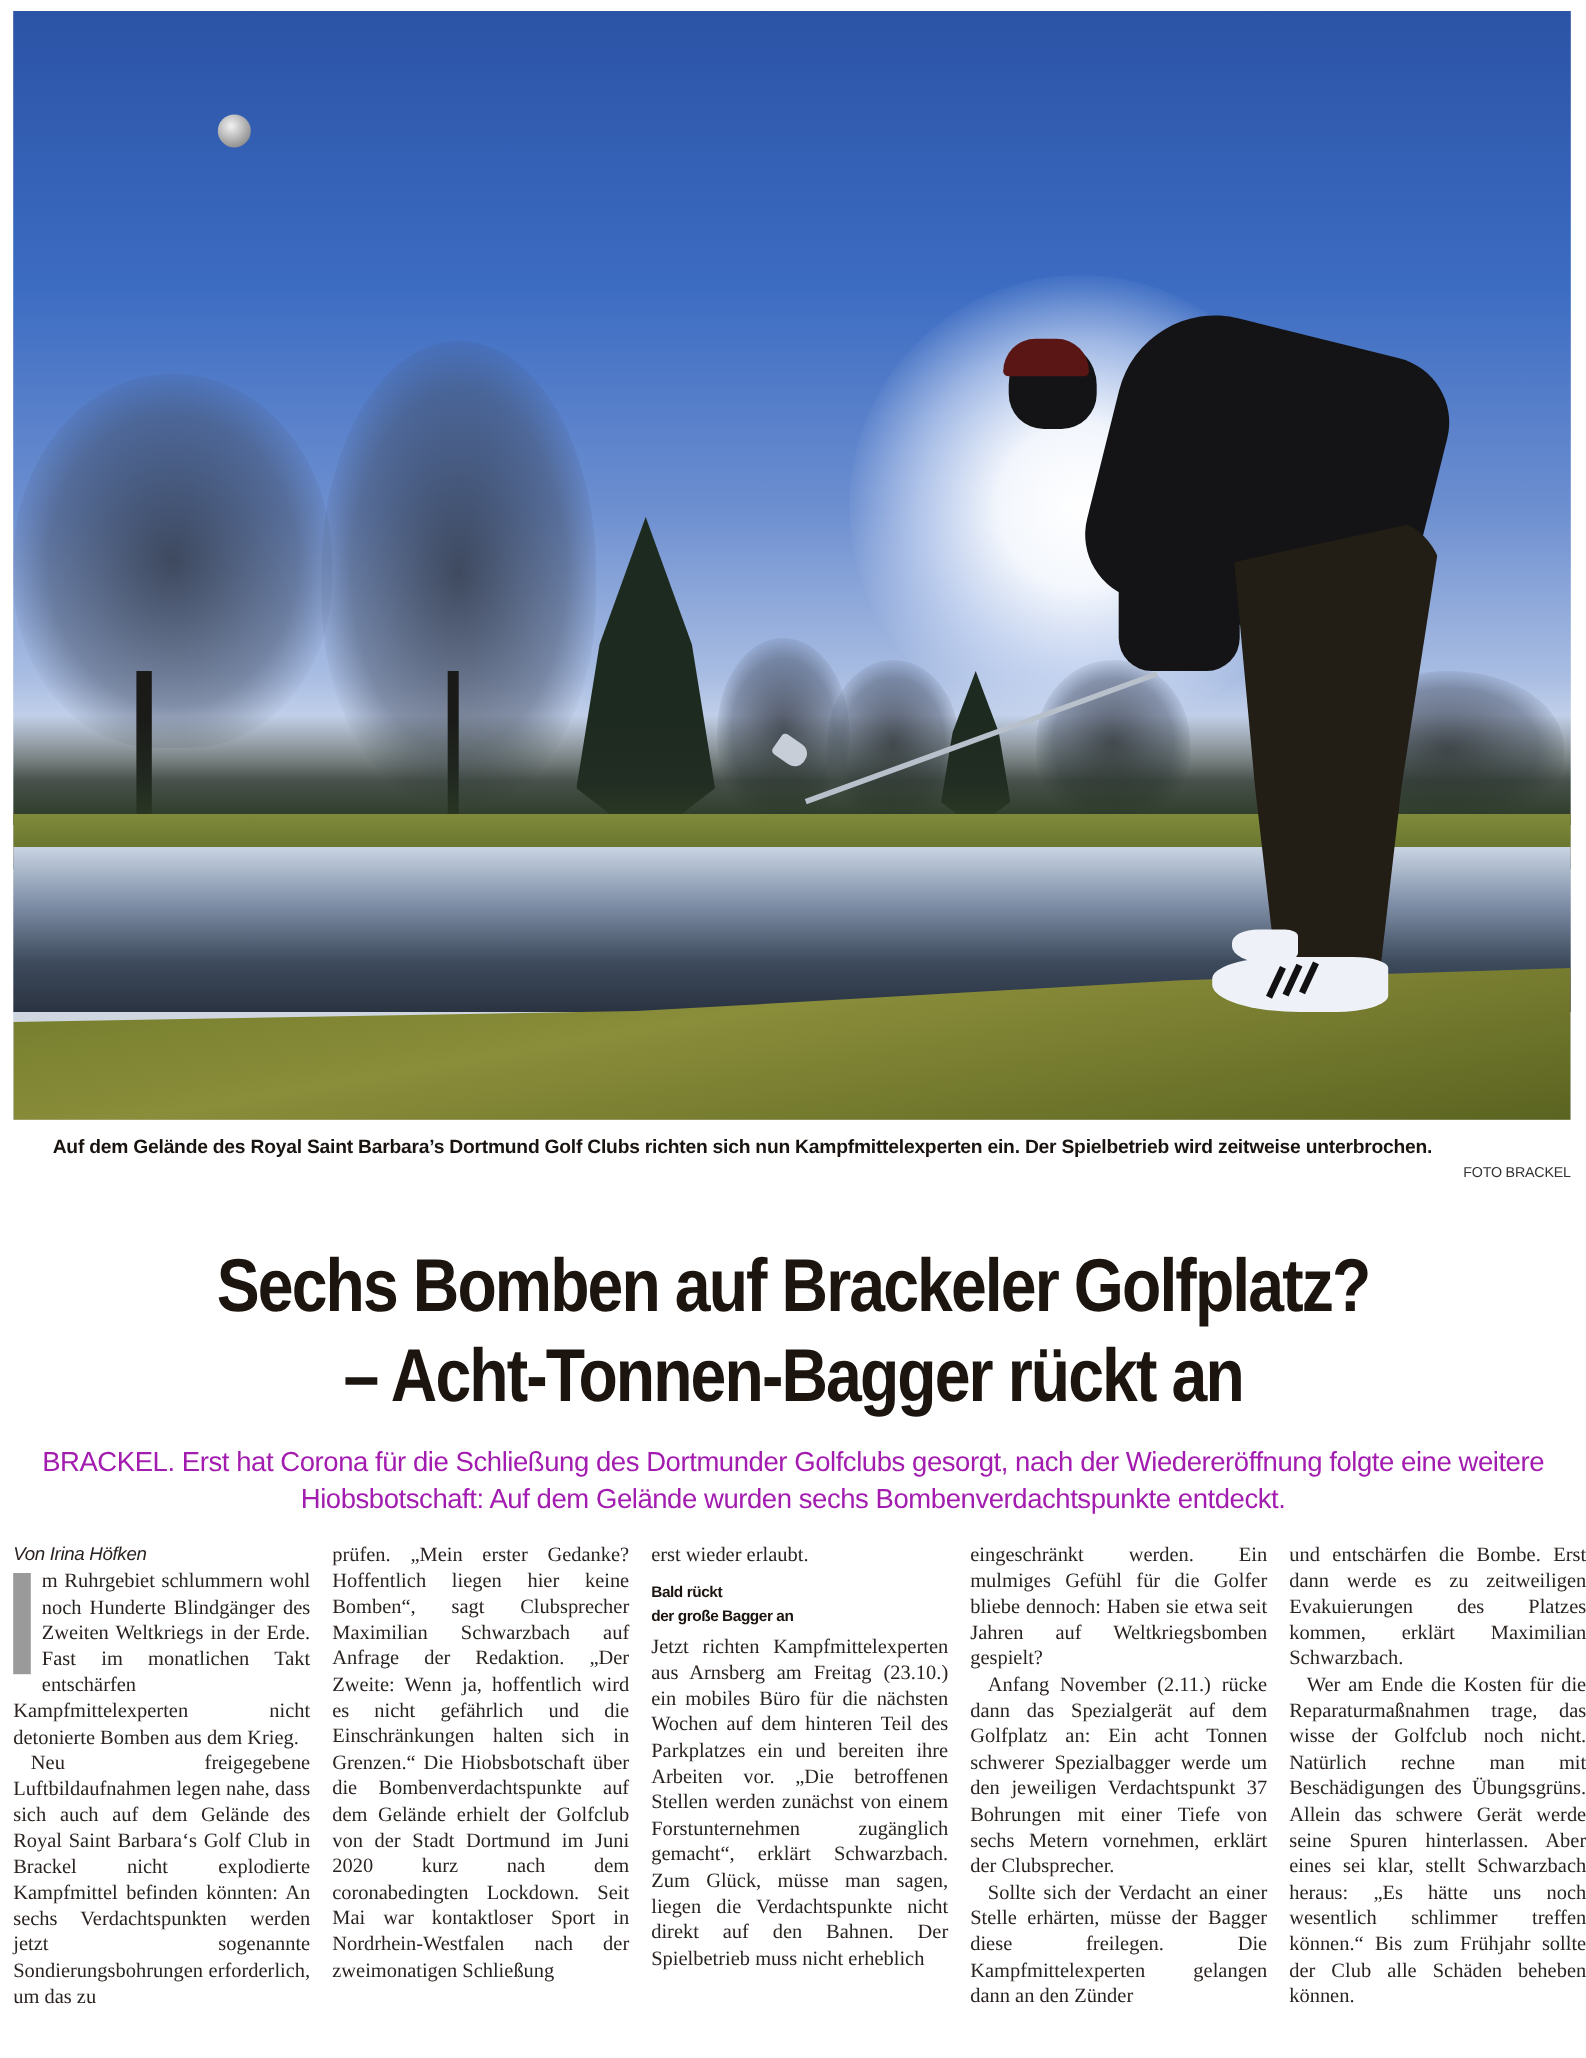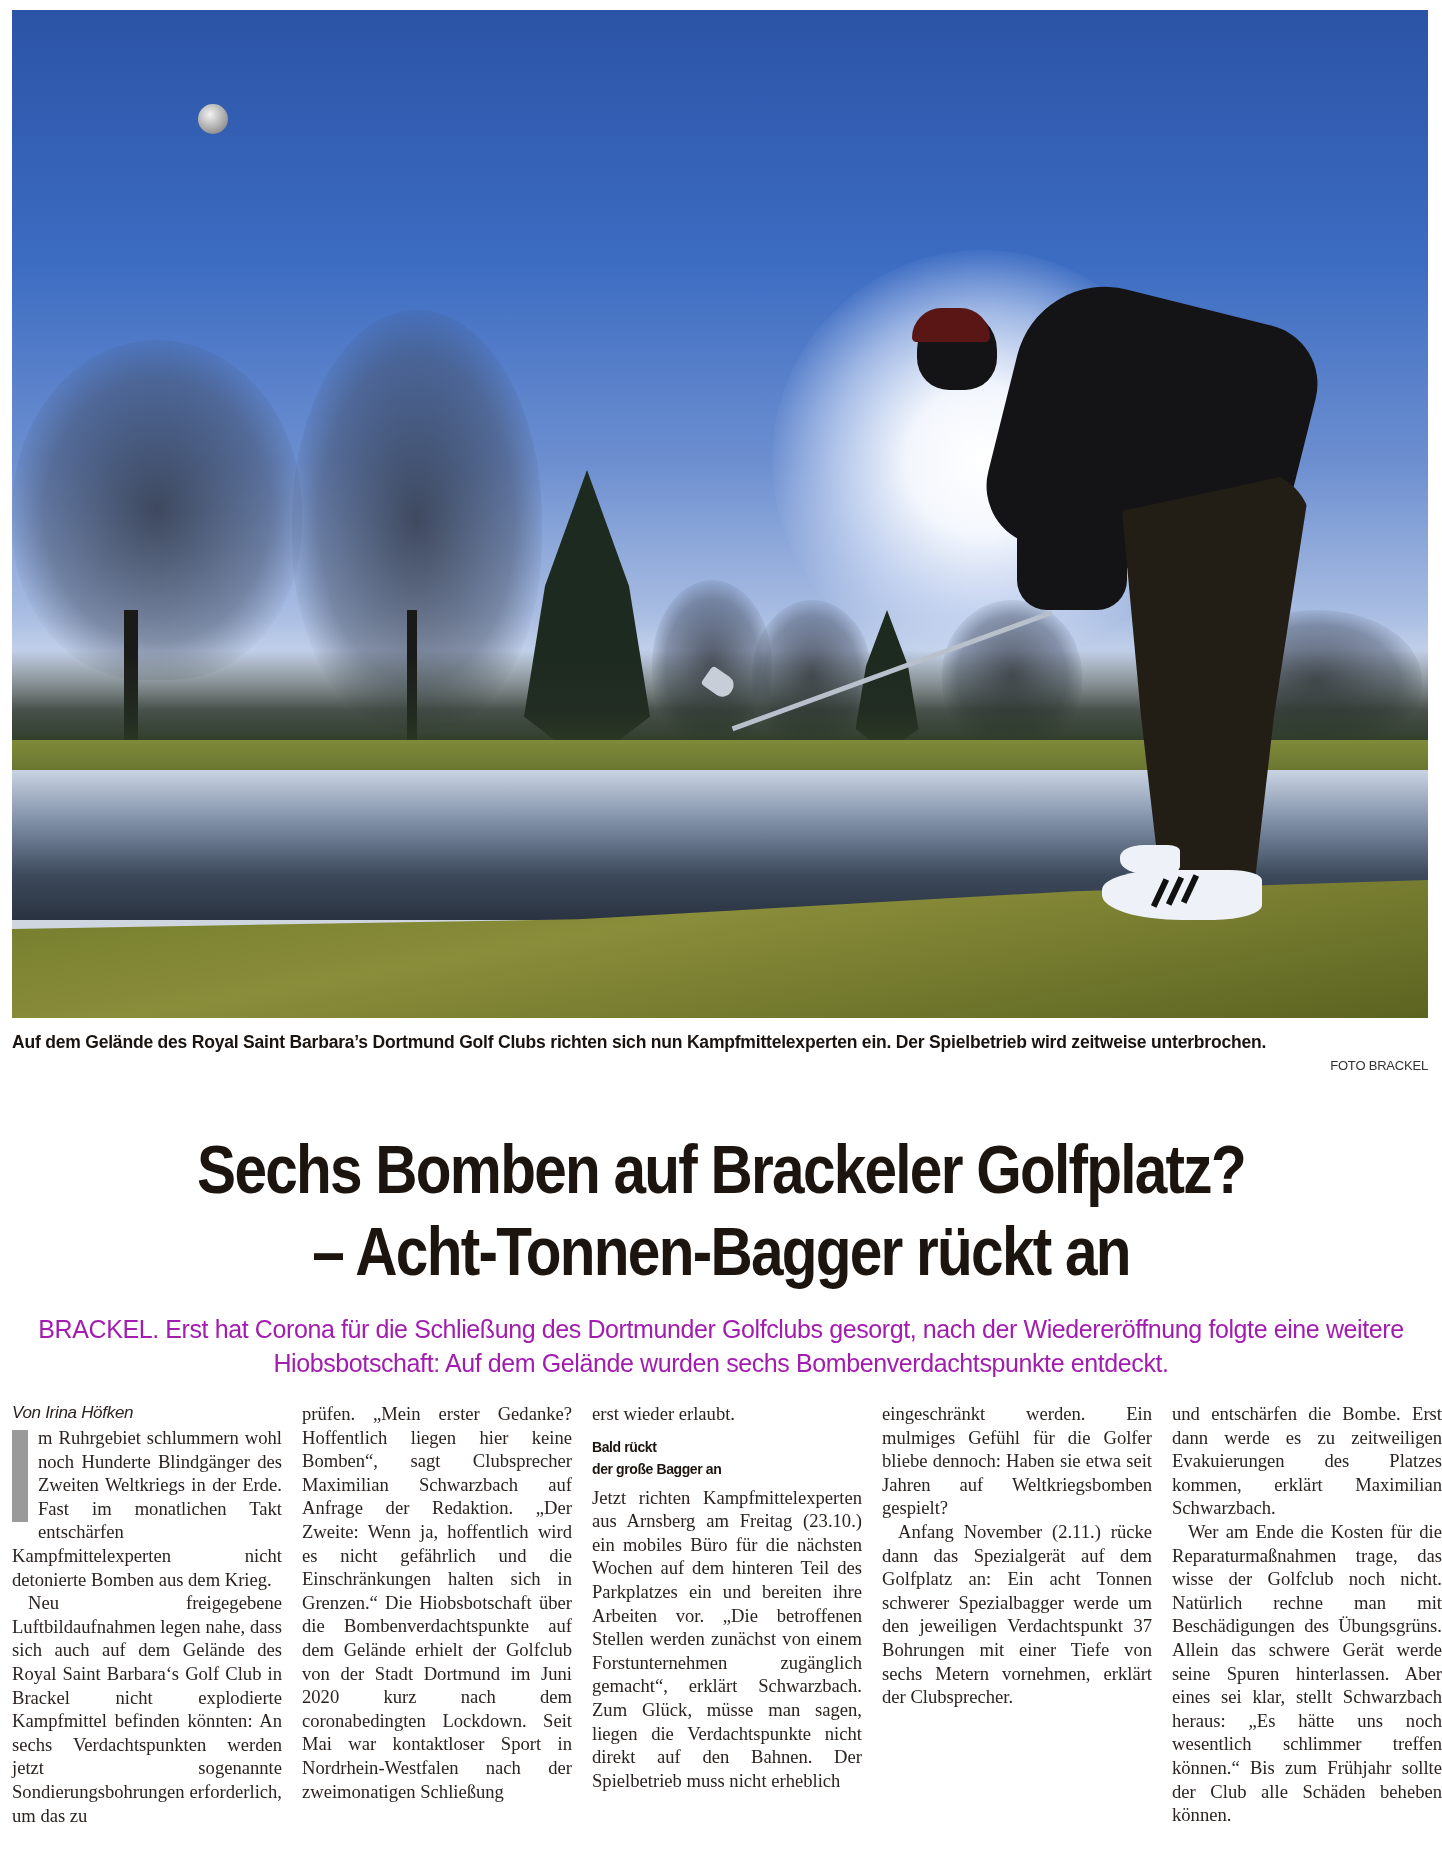--- a/index.html
+++ b/index.html
@@ -46,21 +46,21 @@
   .club { position: absolute; left: 700px; top: 600px; width: 340px; height: 5px; background: #b8c0cc;
     transform: rotate(-20deg); transform-origin: right center; }
   .club-head { position: absolute; left: 692px; top: 662px; width: 30px; height: 22px; background: #c7ced8; border-radius: 4px 10px 10px 4px; transform: rotate(35deg); }
   .shoe { position: absolute; background: #eef2f8; border-radius: 40% 20% 30% 50%; }
   .shoe-stripe { position: absolute; background: #111; }
 
   
   .caption {
     position: absolute; left: 12px; top: 1031px; width: 1290px;
     font-family: "Liberation Sans", sans-serif; font-weight: bold; font-size: 17.5px; line-height: 22px;
-    letter-spacing: -0.2px; color: #1a1410;
+    letter-spacing: -0.2px; color: #1a1410; text-align: right;
   }
   .credit {
     position: absolute; right: 14px; top: 1058px;
     font-family: "Liberation Sans", sans-serif; font-size: 13px; color: #333;
     letter-spacing: -0.2px;
   }
 
   
   .headline {
     position: absolute; left: 0; top: 1128px; width: 1442px; text-align: center;
@@ -169,19 +169,20 @@
     <div class="subhead">
       <div>Bald rückt</div>
       <div>der große Bagger an</div>
     </div>
     <p>Jetzt richten Kampfmittelexperten aus Arnsberg am Freitag (23.10.) ein mobiles Büro für die nächsten Wochen auf dem hinteren Teil des Parkplatzes ein und bereiten ihre Arbeiten vor. „Die betroffenen Stellen werden zunächst von einem Forstunternehmen zugänglich gemacht“, erklärt Schwarzbach. Zum Glück, müsse man sagen, liegen die Verdachtspunkte nicht direkt auf den Bahnen. Der Spielbetrieb muss nicht erheblich</p>
   </div>
 
   <div class="col">
     <p>eingeschränkt werden. Ein mulmiges Gefühl für die Golfer bliebe dennoch: Haben sie etwa seit Jahren auf Weltkriegsbomben gespielt?</p>
     <p class="indent">Anfang November (2.11.) rücke dann das Spezialgerät auf dem Golfplatz an: Ein acht Tonnen schwerer Spezialbagger werde um den jeweiligen Verdachtspunkt 37 Bohrungen mit einer Tiefe von sechs Metern vornehmen, erklärt der Clubsprecher.</p>
+    <p class="indent">Sollte sich der Verdacht an einer Stelle erhärten, müsse der Bagger diese freilegen. Die Kampfmittelexperten gelangen dann an den Zünder</p>
   </div>
 
   <div class="col">
     <p>und entschärfen die Bombe. Erst dann werde es zu zeitweiligen Evakuierungen des Platzes kommen, erklärt Maximilian Schwarzbach.</p>
     <p class="indent">Wer am Ende die Kosten für die Reparaturmaßnahmen trage, das wisse der Golfclub noch nicht. Natürlich rechne man mit Beschädigungen des Übungsgrüns. Allein das schwere Gerät werde seine Spuren hinterlassen. Aber eines sei klar, stellt Schwarzbach heraus: „Es hätte uns noch wesentlich schlimmer treffen können.“ Bis zum Frühjahr sollte der Club alle Schäden beheben können.</p>
   </div>
 </div>
 
 </body></html>

